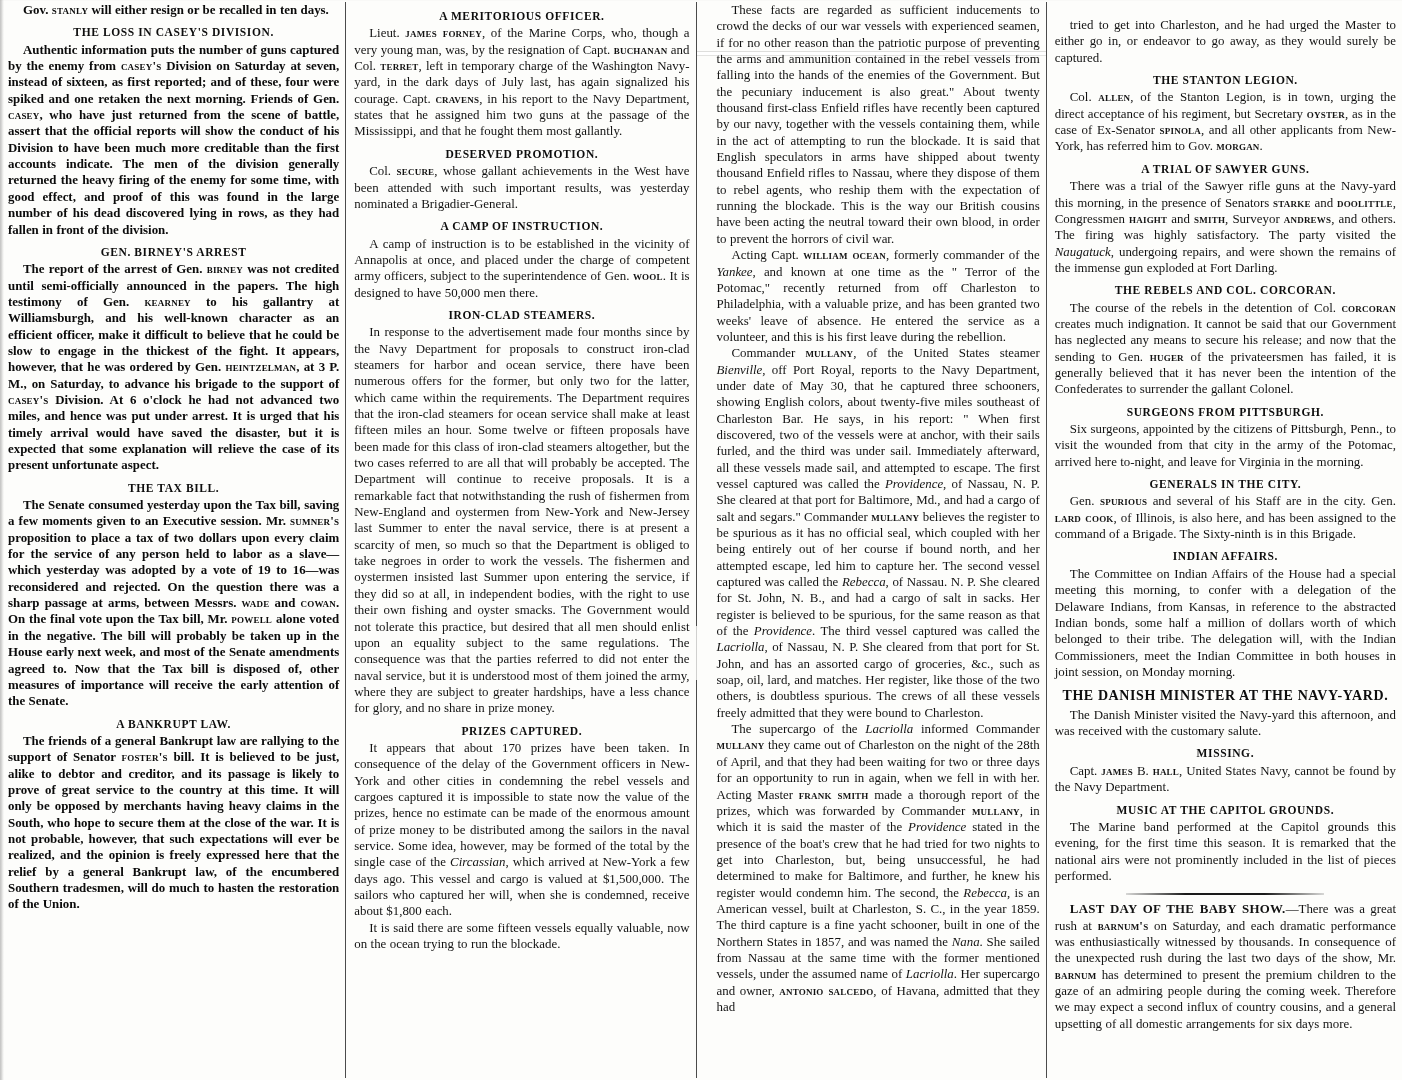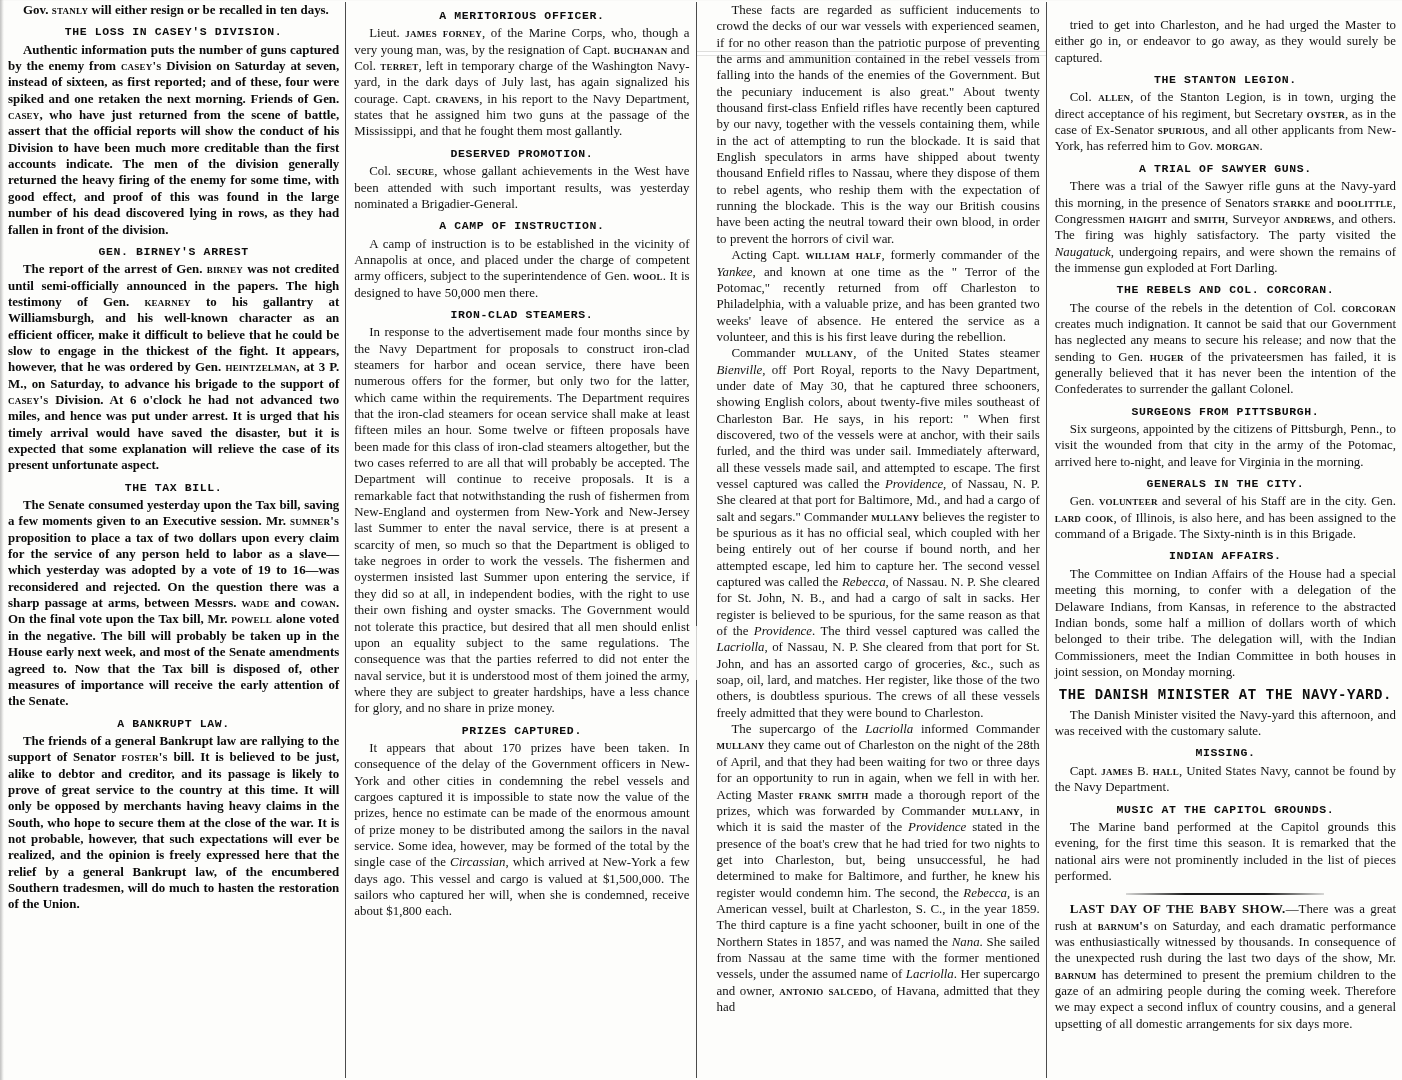--- a/index.html
+++ b/index.html
@@ -50,21 +50,21 @@
 
   
   .hd{
     text-align:center;
     font-size:11.5px;
     letter-spacing:.6px;
     font-weight:700;
     text-transform:uppercase;
     margin:7px 0 2px 0;
     line-height:1.25;
-    font-family:Liberation Mono, monospace;
+    font-family:Liberation Serif, serif;
     color:#0e0e0e;
   }
   .hd.sm{font-size:14px;}
   p.body{
     margin:0 0 0 0;
     text-align:justify;
     text-justify:inter-word;
     font-size:12.9px;
     line-height:16.35px;
     text-indent:15px;
@@ -128,44 +128,45 @@
       <div class="hd">A MERITORIOUS OFFICER.</div>
       <p class="body">Lieut. <span class="sc">james forney</span>, of the Marine Corps, who, though a very young man, was, by the resignation of Capt. <span class="sc">buchanan</span> and Col. <span class="sc">terret</span>, left in temporary charge of the Washington Navy-yard, in the dark days of July last, has again signalized his courage. Capt. <span class="sc">cravens</span>, in his report to the Navy Department, states that he assigned him two guns at the passage of the Mississippi, and that he fought them most gallantly.</p>
       <div class="hd">DESERVED PROMOTION.</div>
       <p class="body">Col. <span class="sc">secure</span>, whose gallant achievements in the West have been attended with such important results, was yesterday nominated a Brigadier-General.</p>
       <div class="hd">A CAMP OF INSTRUCTION.</div>
       <p class="body">A camp of instruction is to be established in the vicinity of Annapolis at once, and placed under the charge of competent army officers, subject to the superintendence of Gen. <span class="sc">wool</span>. It is designed to have 50,000 men there.</p>
       <div class="hd">IRON-CLAD STEAMERS.</div>
       <p class="body">In response to the advertisement made four months since by the Navy Department for proposals to construct iron-clad steamers for harbor and ocean service, there have been numerous offers for the former, but only two for the latter, which came within the requirements. The Department requires that the iron-clad steamers for ocean service shall make at least fifteen miles an hour. Some twelve or fifteen proposals have been made for this class of iron-clad steamers altogether, but the two cases referred to are all that will probably be accepted. The Department will continue to receive proposals. It is a remarkable fact that notwithstanding the rush of fishermen from New-England and oystermen from New-York and New-Jersey last Summer to enter the naval service, there is at present a scarcity of men, so much so that the Department is obliged to take negroes in order to work the vessels. The fishermen and oystermen insisted last Summer upon entering the service, if they did so at all, in independent bodies, with the right to use their own fishing and oyster smacks. The Government would not tolerate this practice, but desired that all men should enlist upon an equality subject to the same regulations. The consequence was that the parties referred to did not enter the naval service, but it is understood most of them joined the army, where they are subject to greater hardships, have a less chance for glory, and no share in prize money.</p>
       <div class="hd">PRIZES CAPTURED.</div>
       <p class="body">It appears that about 170 prizes have been taken. In consequence of the delay of the Government officers in New-York and other cities in condemning the rebel vessels and cargoes captured it is impossible to state now the value of the prizes, hence no estimate can be made of the enormous amount of prize money to be distributed among the sailors in the naval service. Some idea, however, may be formed of the total by the single case of the <i>Circassian</i>, which arrived at New-York a few days ago. This vessel and cargo is valued at $1,500,000. The sailors who captured her will, when she is condemned, receive about $1,800 each.</p>
+      <p class="body">It is said there are some fifteen vessels equally valuable, now on the ocean trying to run the blockade.</p>
     </div>
   <div class="rule broken"></div>
 
   <div class="col col-3" id="c3">
     <div class="seam" style="top:52px;"></div>
   <p class="body">These facts are regarded as sufficient inducements to crowd the decks of our war vessels with experienced seamen, if for no other reason than the patriotic purpose of preventing the arms and ammunition contained in the rebel vessels from falling into the hands of the enemies of the Government. But the pecuniary inducement is also great." About twenty thousand first-class Enfield rifles have recently been captured by our navy, together with the vessels containing them, while in the act of attempting to run the blockade. It is said that English speculators in arms have shipped about twenty thousand Enfield rifles to Nassau, where they dispose of them to rebel agents, who reship them with the expectation of running the blockade. This is the way our British cousins have been acting the neutral toward their own blood, in order to prevent the horrors of civil war.</p>
-      <p class="body">Acting Capt. <span class="sc">william half</span>, formerly commander of the <i>Yankee</i>, and known at one time as the " Terror of the Potomac," recently returned from off Charleston to Philadelphia, with a valuable prize, and has been granted two weeks' leave of absence. He entered the service as a volunteer, and this is his first leave during the rebellion.</p>
+      <p class="body">Acting Capt. <span class="sc">william ocean</span>, formerly commander of the <i>Yankee</i>, and known at one time as the " Terror of the Potomac," recently returned from off Charleston to Philadelphia, with a valuable prize, and has been granted two weeks' leave of absence. He entered the service as a volunteer, and this is his first leave during the rebellion.</p>
       <p class="body">Commander <span class="sc">mullany</span>, of the United States steamer <i>Bienville</i>, off Port Royal, reports to the Navy Department, under date of May 30, that he captured three schooners, showing English colors, about twenty-five miles southeast of Charleston Bar. He says, in his report: " When first discovered, two of the vessels were at anchor, with their sails furled, and the third was under sail. Immediately afterward, all these vessels made sail, and attempted to escape. The first vessel captured was called the <i><i>Providence</i></i>, of Nassau, N. P. She cleared at that port for Baltimore, Md., and had a cargo of salt and segars." Commander <span class="sc">mullany</span> believes the register to be spurious as it has no official seal, which coupled with her being entirely out of her course if bound north, and her attempted escape, led him to capture her. The second vessel captured was called the <i>Rebecca</i>, of Nassau. N. P. She cleared for St. John, N. B., and had a cargo of salt in sacks. Her register is believed to be spurious, for the same reason as that of the <i><i>Providence</i></i>. The third vessel captured was called the <i>Lacriolla</i>, of Nassau, N. P. She cleared from that port for St. John, and has an assorted cargo of groceries, &amp;c., such as soap, oil, lard, and matches. Her register, like those of the two others, is doubtless spurious. The crews of all these vessels freely admitted that they were bound to Charleston.</p>
       <p class="body">The supercargo of the <i>Lacriolla</i> informed Commander <span class="sc">mullany</span> they came out of Charleston on the night of the 28th of April, and that they had been waiting for two or three days for an opportunity to run in again, when we fell in with her. Acting Master <span class="sc">frank smith</span> made a thorough report of the prizes, which was forwarded by Commander <span class="sc">mullany</span>, in which it is said the master of the <i><i>Providence</i></i> stated in the presence of the boat's crew that he had tried for two nights to get into Charleston, but, being unsuccessful, he had determined to make for Baltimore, and further, he knew his register would condemn him. The second, the <i>Rebecca</i>, is an American vessel, built at Charleston, S. C., in the year 1859. The third capture is a fine yacht schooner, built in one of the Northern States in 1857, and was named the <i>Nana</i>. She sailed from Nassau at the same time with the former mentioned vessels, under the assumed name of <i>Lacriolla</i>. Her supercargo and owner, <span class="sc">antonio salcedo</span>, of Havana, admitted that they had</p>
     </div>
   <div class="rule"></div>
 
   <div class="col col-4" id="c4">
       <p class="body">tried to get into Charleston, and he had urged the Master to either go in, or endeavor to go away, as they would surely be captured.</p>
       <div class="hd">THE STANTON LEGION.</div>
-      <p class="body">Col. <span class="sc">allen</span>, of the Stanton Legion, is in town, urging the direct acceptance of his regiment, but Secretary <span class="sc">oyster</span>, as in the case of Ex-Senator <span class="sc">spurious</span>, and all other applicants from New-York, has referred him to Gov. <span class="sc">morgan</span>.</p>
+      <p class="body">Col. <span class="sc">allen</span>, of the Stanton Legion, is in town, urging the direct acceptance of his regiment, but Secretary <span class="sc">oyster</span>, as in the case of Ex-Senator <span class="sc">spinola</span>, and all other applicants from New-York, has referred him to Gov. <span class="sc">morgan</span>.</p>
       <div class="hd">A TRIAL OF SAWYER GUNS.</div>
       <p class="body">There was a trial of the Sawyer rifle guns at the Navy-yard this morning, in the presence of Senators <span class="sc">starke</span> and <span class="sc">doolittle</span>, Congressmen <span class="sc">haight</span> and <span class="sc">smith</span>, Surveyor <span class="sc">andrews</span>, and others. The firing was highly satisfactory. The party visited the <i>Naugatuck</i>, undergoing repairs, and were shown the remains of the immense gun exploded at Fort Darling.</p>
       <div class="hd">THE REBELS AND COL. CORCORAN.</div>
       <p class="body">The course of the rebels in the detention of Col. <span class="sc">corcoran</span> creates much indignation. It cannot be said that our Government has neglected any means to secure his release; and now that the sending to Gen. <span class="sc">huger</span> of the privateersmen has failed, it is generally believed that it has never been the intention of the Confederates to surrender the gallant Colonel.</p>
       <div class="hd">SURGEONS FROM PITTSBURGH.</div>
       <p class="body">Six surgeons, appointed by the citizens of Pittsburgh, Penn., to visit the wounded from that city in the army of the Potomac, arrived here to-night, and leave for Virginia in the morning.</p>
       <div class="hd">GENERALS IN THE CITY.</div>
-      <p class="body">Gen. <span class="sc">volunteer</span> and several of his Staff are in the city. Gen. <span class="sc">lard cook</span>, of Illinois, is also here, and has been assigned to the command of a Brigade. The Sixty-ninth is in this Brigade.</p>
+      <p class="body">Gen. <span class="sc">spurious</span> and several of his Staff are in the city. Gen. <span class="sc">lard cook</span>, of Illinois, is also here, and has been assigned to the command of a Brigade. The Sixty-ninth is in this Brigade.</p>
       <div class="hd">INDIAN AFFAIRS.</div>
       <p class="body">The Committee on Indian Affairs of the House had a special meeting this morning, to confer with a delegation of the Delaware Indians, from Kansas, in reference to the abstracted Indian bonds, some half a million of dollars worth of which belonged to their tribe. The delegation will, with the Indian Commissioners, meet the Indian Committee in both houses in joint session, on Monday morning.</p>
       <div class="hd sm">THE DANISH MINISTER AT THE NAVY-YARD.</div>
       <p class="body">The Danish Minister visited the Navy-yard this afternoon, and was received with the customary salute.</p>
       <div class="hd">MISSING.</div>
       <p class="body">Capt. <span class="sc">james</span> B. <span class="sc">hall</span>, United States Navy, cannot be found by the Navy Department.</p>
       <div class="hd">MUSIC AT THE CAPITOL GROUNDS.</div>
       <p class="body">The Marine band performed at the Capitol grounds this evening, for the first time this season. It is remarked that the national airs were not prominently included in the list of pieces performed.</p>
       <hr class="hrule">
       <p class="body"><span class="lead">LAST DAY OF THE BABY SHOW.</span><span>—There was a great rush at <span class="sc">barnum's</span> on Saturday, and each dramatic performance was enthusiastically witnessed by thousands. In consequence of the unexpected rush during the last two days of the show, Mr. <span class="sc">barnum</span> has determined to present the premium children to the gaze of an admiring people during the coming week. Therefore we may expect a second influx of country cousins, and a general upsetting of all domestic arrangements for six days more.</span></p>

